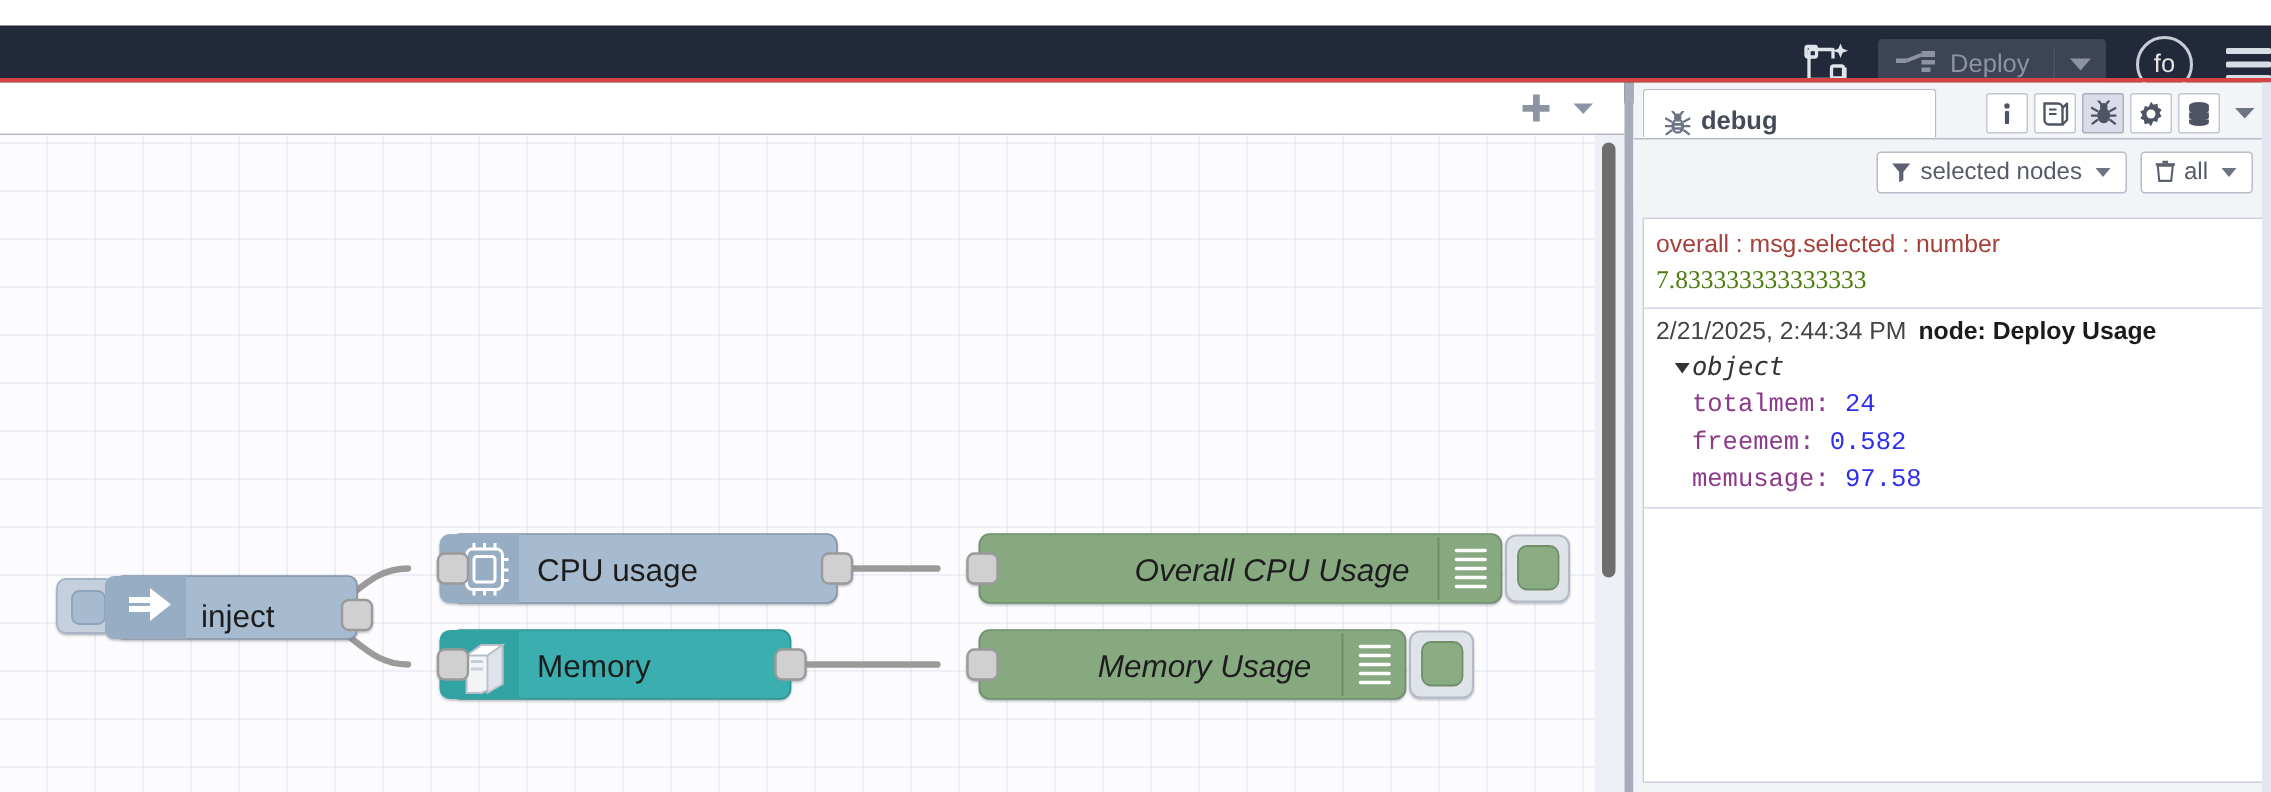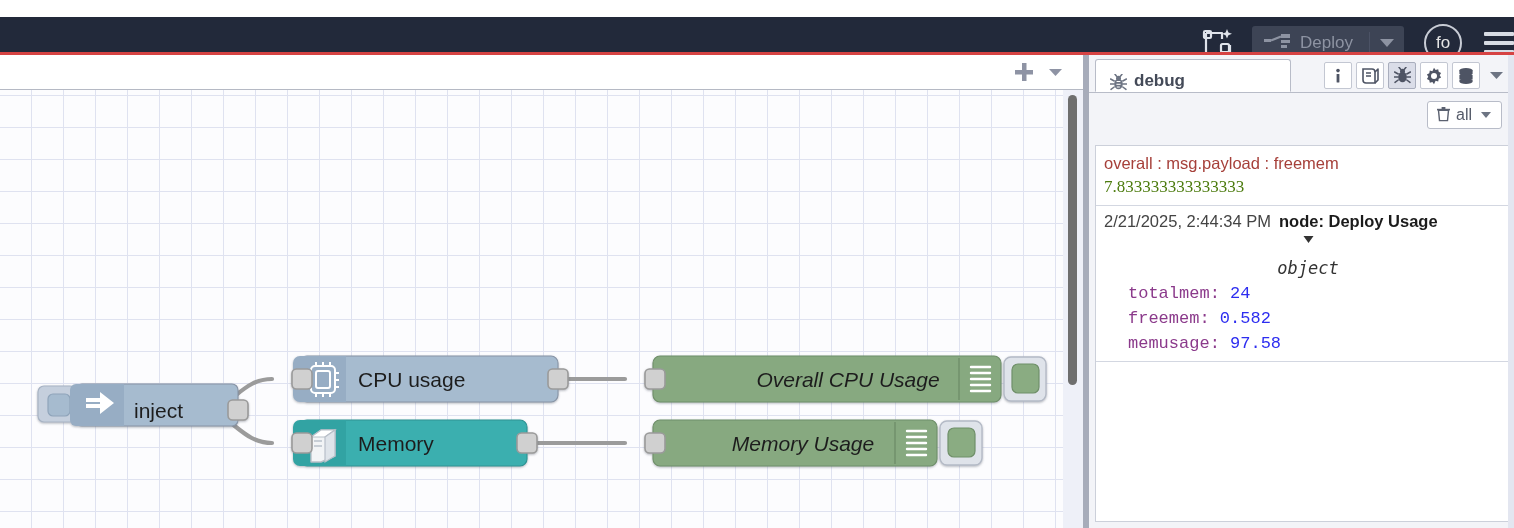--- a/index.html
+++ b/index.html
@@ -195,23 +195,22 @@
     font-size: 16.5px; color: #a6403a; margin-top: 2px;
   }
   .dbg-value {
     font-family: Liberation Serif, serif;
     font-size: 17px; color: #4d7c0f; margin-top: 4px;
   }
   .dbg-obj-toggle {
     font-family: "DejaVu Sans Mono", monospace;
     font-size: 17px; color: #333; font-style: italic;
     margin-top: 4px; margin-left: 12px;
-    display: flex; align-items: center; gap: 14px;
-    cursor: pointer;
-    flex-direction: column;
+    display: flex; align-items: center; gap: 1px;
+    cursor: pointer;
   }
   .dbg-prop {
     font-family: Liberation Mono, monospace;
     font-size: 17px; margin-top: 6px; margin-left: 24px;
   }
   .dbg-key { color: #8b3a8b; }
   .dbg-num { color: #2d2df0; }
 
   #sb-scroll-edge {
     position: absolute; top: 0; right: 0;
@@ -432,36 +431,45 @@
         <div class="sb-tool-caret">
           <svg width="15" height="9" viewBox="0 0 15 9">
               <path d="M1 1 L7.5 8 L14 1 Z" fill="#6d7483"></path>
             </svg>
         </div>
       </div>
     </div>
 
     <div id="sb-filterrow">
       <div class="sb-filter-btn">
+        <svg width="13" height="14" viewBox="0 0 13 14">
+          <path d="M0.5 1 h12 l-4.6 5.6 v5.6 l-2.8 1.3 v-6.9 z" fill="#5b6170"></path>
+        </svg>
+        <span>selected nodes</span>
+        <svg class="caret-sm" width="12" height="8" viewBox="0 0 12 8">
+            <path d="M1 1 L6 7 L11 1 Z" fill="#6d7483"></path>
+          </svg>
+      </div>
+      <div class="sb-filter-btn">
         <svg width="13" height="15" viewBox="0 0 13 15">
           <path d="M1.5 3.4 h10 l-1 10.2 h-8 z" fill="none" stroke="#5b6170" stroke-width="1.4"></path>
           <rect x="0" y="1.8" width="13" height="1.6" fill="#5b6170"></rect>
           <rect x="4.6" y="0" width="3.8" height="2" fill="#5b6170"></rect>
         </svg>
         <span>all</span>
         <svg class="caret-sm" width="12" height="8" viewBox="0 0 12 8">
             <path d="M1 1 L6 7 L11 1 Z" fill="#6d7483"></path>
           </svg>
       </div>
     </div>
 
     <div id="sb-messages">
 
       <div class="dbg-msg">
-        <div class="dbg-topic">overall : msg.payload : freemem</div>
+        <div class="dbg-topic">overall : msg.selected : number</div>
         <div class="dbg-value">7.833333333333333</div>
       </div>
 
       <div class="dbg-msg">
         <div class="dbg-line1">
           <span class="dbg-time">2/21/2025, 2:44:34 PM</span><span class="dbg-node"><span>node: </span><span>Deploy Usage</span></span>
         </div>
 
         <div class="dbg-obj-toggle">
           <svg width="11" height="9" viewBox="0 0 11 9">

